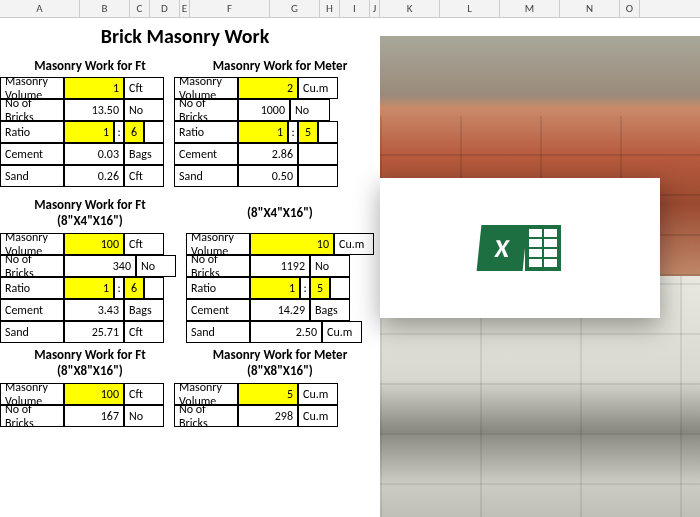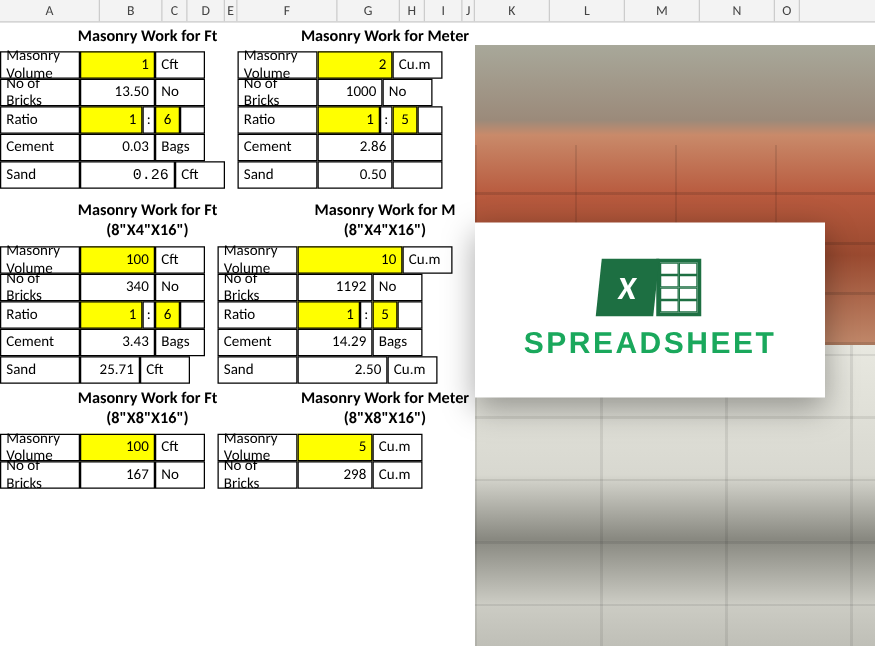--- a/index.html
+++ b/index.html
@@ -13,21 +13,21 @@
   .cell { border: 1px solid #000; font-size: 12px; padding: 2px 4px; display: flex; align-items: center; }
   .label { width: 64px; justify-content: flex-start; }
   .val { width: 50px; justify-content: flex-end; }
   .valw { width: 50px; justify-content: flex-end; }
   .unit { width: 30px; justify-content: flex-start; }
   .unit2 { width: 20px; justify-content: center; }
   .yellow { background: #ffff00; }
   .spacer { width: 10px; border: none; }
   .block { display: flex; }
   .tbl { }
-  .headers-group { display:flex;padding-left:28px; }
+  .headers-group { display:flex; }
   .subhead { width: 180px; font-weight:bold; font-size:13px; text-align:center; padding:4px 0;}
   .subhead.multi { height:40px; display:flex; align-items:center; justify-content:center; flex-direction:column; line-height:1.2;}
   .photo { position:absolute; top:18px; right:0; width:320px; height:499px; }
   .brick-img { width:320px; height:240px; background: linear-gradient(180deg,#a8a89a 0%, #9b8a7a 25%, #c98a6a 30%, #b85a3e 50%, #9a4a30 70%, #c0886a 100%); position:relative;}
   .brick-img::before { content:""; position:absolute; inset:0; background: repeating-linear-gradient(0deg, rgba(0,0,0,0.12) 0 2px, transparent 2px 40px), repeating-linear-gradient(90deg, rgba(0,0,0,0.1) 0 2px, transparent 2px 80px); top:80px;}
   .block-img { width:320px; height:259px; background: linear-gradient(180deg,#e8e8e0 0%, #d8d8d0 40%, #888880 60%, #ccccc4 80%, #b8b8b0 100%); position:relative;}
   .block-img::before { content:""; position:absolute; inset:0; background: repeating-linear-gradient(0deg, rgba(0,0,0,0.08) 0 2px, transparent 2px 50px), repeating-linear-gradient(90deg, rgba(0,0,0,0.08) 0 2px, transparent 2px 100px);}
   .overlay { position:absolute; top:160px; right:40px; width:280px; height:140px; background:#fff; box-shadow:0 8px 24px rgba(0,0,0,0.35); display:flex; flex-direction:column; align-items:center; justify-content:center; z-index:5;}
   .excel-icon { display:flex; align-items:center; gap:0;}
   .excel-x { width:46px; height:46px; background:#1d6f42; color:#fff; display:flex; align-items:center; justify-content:center; font-size:26px; font-weight:bold; transform:skewX(-6deg);}
@@ -71,23 +71,23 @@
           <div></div>
           <div></div>
           <div></div>
           <div></div>
           <div></div>
           <div></div>
           <div></div>
           <div></div>
         </div>
     </div>
-    <div class="overlay-text">SPREADSHEET</div>
-  </div>
-
+  </div>
+
+  <div class="title">Brick Masonry Work</div>
   <div class="headers-group">
     <div class="subhead">Masonry Work for Ft</div>
     <div class="spacer"></div>
     <div class="subhead">Masonry Work for Meter</div>
   </div>
 
   <div class="block">
     <div class="tbl" id="brick-ft">
         <div class="row">
           <div class="cell label">Masonry Volume</div>
@@ -106,21 +106,21 @@
           <div class="cell unit yellow" style="width: 20px; justify-content: center;">6</div>
           <div class="cell" style="width: 20px; border: 1px solid rgb(0, 0, 0);"></div>
         </div>
         <div class="row">
           <div class="cell label">Cement</div>
           <div class="cell valw" style="width: 60px; padding-left: 20px;">0.03</div>
           <div class="cell unit" style="width: 40px;">Bags</div>
         </div>
         <div class="row">
           <div class="cell label">Sand</div>
-          <div class="cell valw" style="width: 76px; font-family: Liberation Mono, monospace;">0.26</div>
+          <div class="cell valw" style="width: 60px;">0.26</div>
           <div class="cell unit" style="width: 40px;">Cft</div>
         </div>
       </div>
     <div class="spacer"></div>
     <div class="tbl" id="brick-m">
         <div class="row">
           <div class="cell label">Masonry Volume</div>
           <div class="cell valw yellow" style="width: 60px;">2</div>
           <div class="cell unit" style="width: 40px;">Cu.m</div>
         </div>
@@ -151,51 +151,50 @@
 
   <div class="gap-row"></div>
 
   <div class="headers-group">
     <div class="subhead multi">
       <span>Masonry Work for Ft</span>
         <span>(8"X4"X16")</span>
     </div>
     <div class="spacer"></div>
     <div class="subhead multi">
-      <span>Masonry Work for M</span>
         <span>(8"X4"X16")</span>
     </div>
   </div>
   <div class="block">
     <div class="tbl" id="block-ft4">
         <div class="row">
           <div class="cell label">Masonry Volume</div>
           <div class="cell valw yellow" style="width: 60px;">100</div>
           <div class="cell unit" style="width: 40px;">Cft</div>
         </div>
         <div class="row">
           <div class="cell label">No of Bricks</div>
-          <div class="cell valw" style="width: 60px;">340</div>
+          <div class="cell valw" style="width: 72px;">340</div>
           <div class="cell unit" style="width: 40px;">No</div>
         </div>
         <div class="row">
           <div class="cell label">Ratio</div>
           <div class="cell val yellow" style="width: 50px;">1</div>
           <div class="cell unit2" style="width: 10px;">:</div>
           <div class="cell unit yellow" style="width: 20px; justify-content: center;">6</div>
           <div class="cell" style="width: 20px; border: 1px solid rgb(0, 0, 0);"></div>
         </div>
         <div class="row">
           <div class="cell label">Cement</div>
           <div class="cell valw" style="width: 60px;">3.43</div>
           <div class="cell unit" style="width: 40px;">Bags</div>
         </div>
         <div class="row">
           <div class="cell label">Sand</div>
-          <div class="cell valw" style="width: 48px;">25.71</div>
+          <div class="cell valw" style="width: 60px;">25.71</div>
           <div class="cell unit" style="width: 40px;">Cft</div>
         </div>
       </div>
     <div class="spacer"></div>
     <div class="tbl" id="block-m4">
         <div class="row">
           <div class="cell label">Masonry Volume</div>
           <div class="cell valw yellow" style="width: 84px;">10</div>
           <div class="cell unit" style="width: 40px;">Cu.m</div>
         </div>

